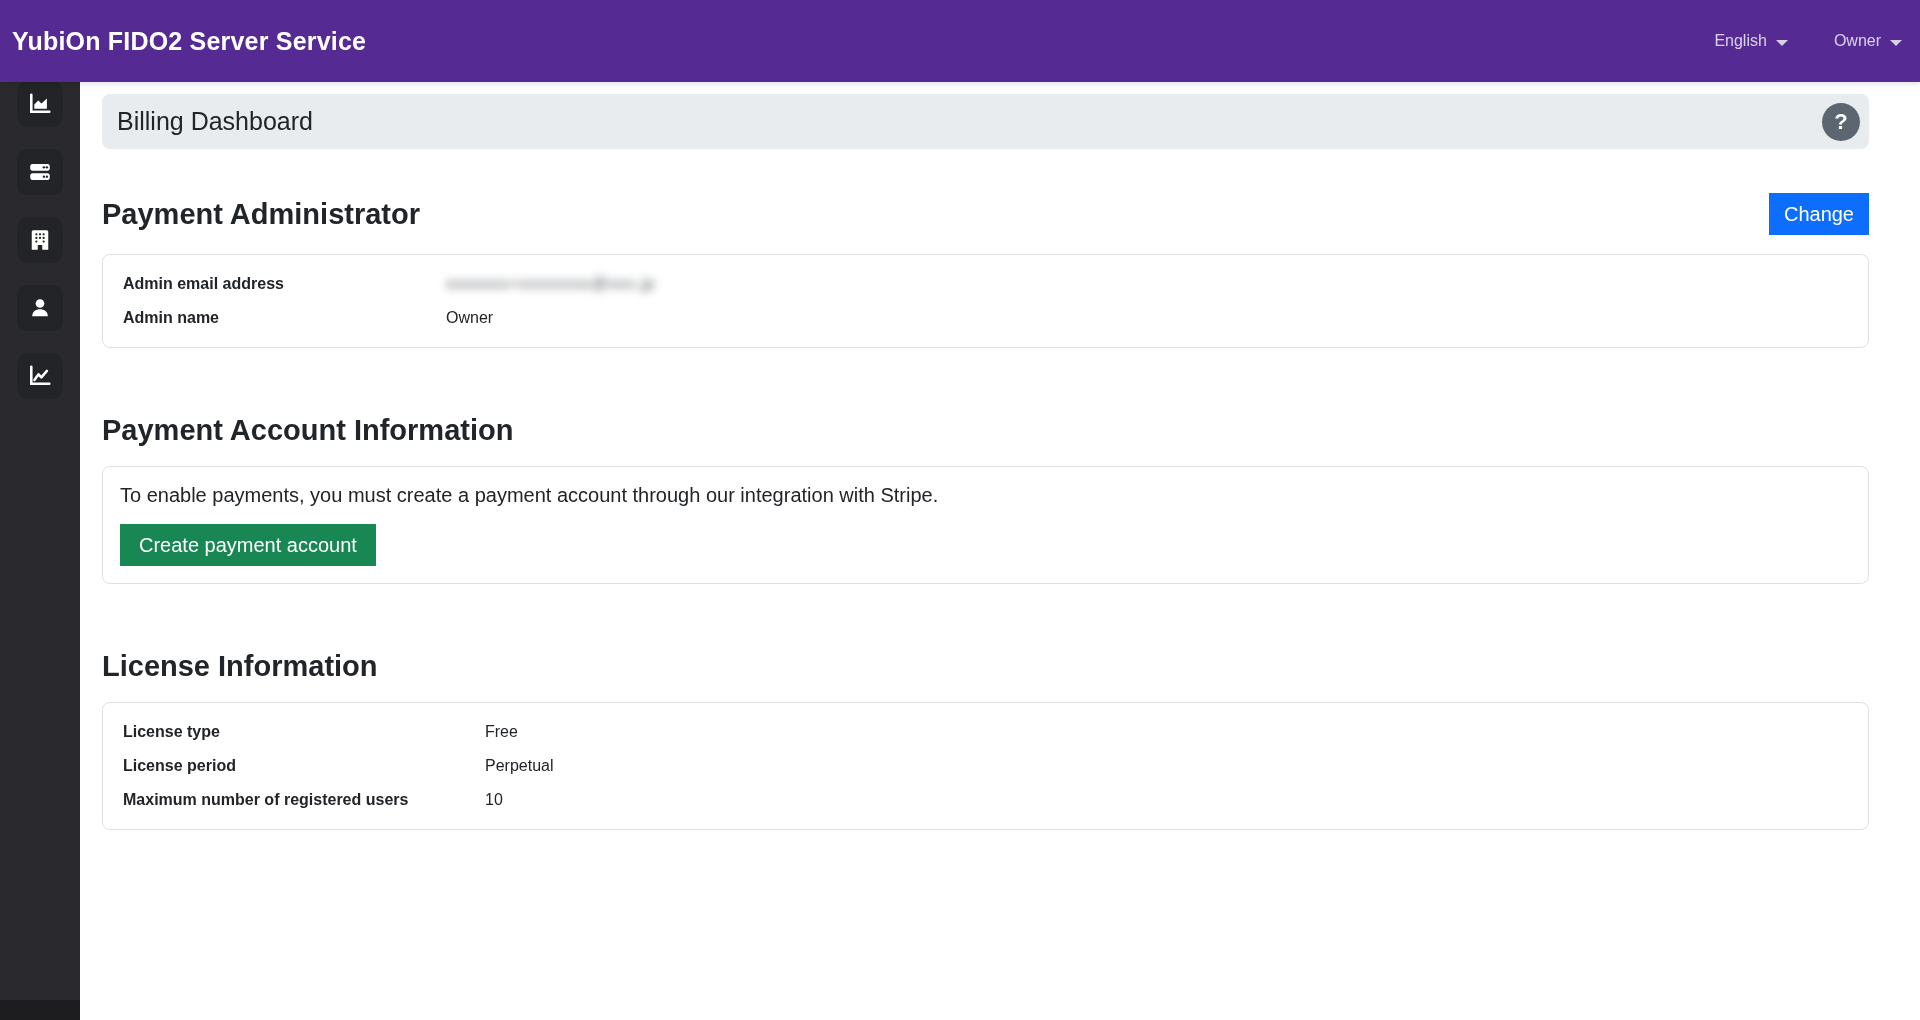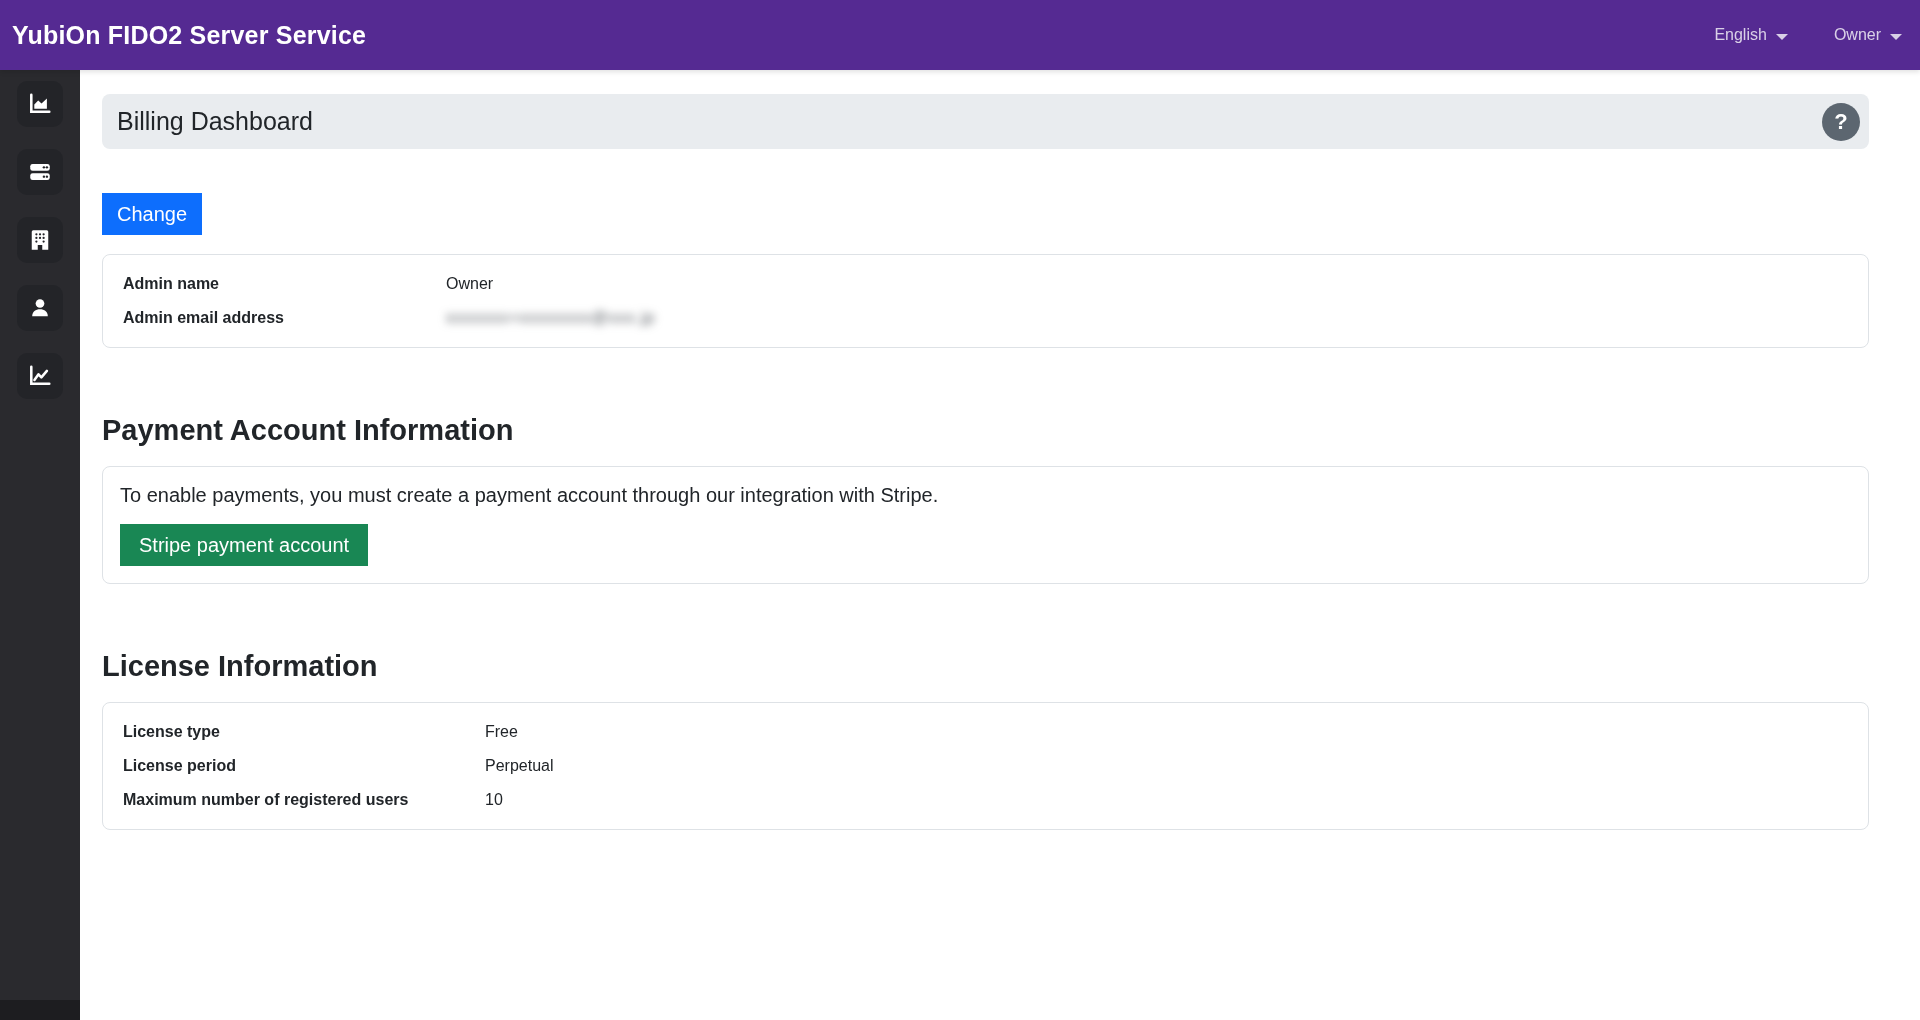--- a/index.html
+++ b/index.html
@@ -6,21 +6,21 @@
   html, body { width: 1920px; height: 1020px; overflow: hidden; }
   body {
     font-family: "Liberation Sans", sans-serif;
     background: #ffffff;
     color: #212529;
   }
 
   
   .navbar {
     position: fixed; top: 0; left: 0; right: 0;
-    height: 70px;
+    height: 82px;
     background: #552a92;
     display: flex; align-items: center;
     padding: 0 18px 0 12px;
     box-shadow: 0 2px 5px rgba(0,0,0,0.12);
     z-index: 10;
   }
   .brand {
     color: #ffffff;
     font-size: 25px;
     font-weight: 600;
@@ -233,47 +233,48 @@
 </nav>
 
 <main class="main">
 
   <div class="page-bar">
     <div class="page-title">Billing Dashboard</div>
     <div class="help-circle">?</div>
   </div>
 
   <div class="section-head">
+    <h2>Payment Administrator</h2>
     <button class="btn btn-primary">Change</button>
   </div>
 
   <div class="card">
     <table class="kv admin">
       <tbody>
           <tr>
-        <th>Admin name</th>
-        <td>Owner</td>
-      </tr>
-      <tr>
         <th>Admin email address</th>
         <td>
           <span class="redacted">xxxxxxx+xxxxxxxx@xxx.jp</span>
         </td>
       </tr>
+      <tr>
+        <th>Admin name</th>
+        <td>Owner</td>
+      </tr>
     </tbody>
       </table>
   </div>
 
   <div class="section-head gap-lg">
     <h2>Payment Account Information</h2>
   </div>
 
   <div class="card pad">
     <p class="stripe-msg">To enable payments, you must create a payment account through our integration with Stripe.</p>
-    <button class="btn btn-success">Stripe payment account</button>
+    <button class="btn btn-success">Create payment account</button>
   </div>
 
   <div class="section-head gap-lg">
     <h2>License Information</h2>
   </div>
 
   <div class="card">
     <table class="kv license">
       <tbody>
           <tr>

